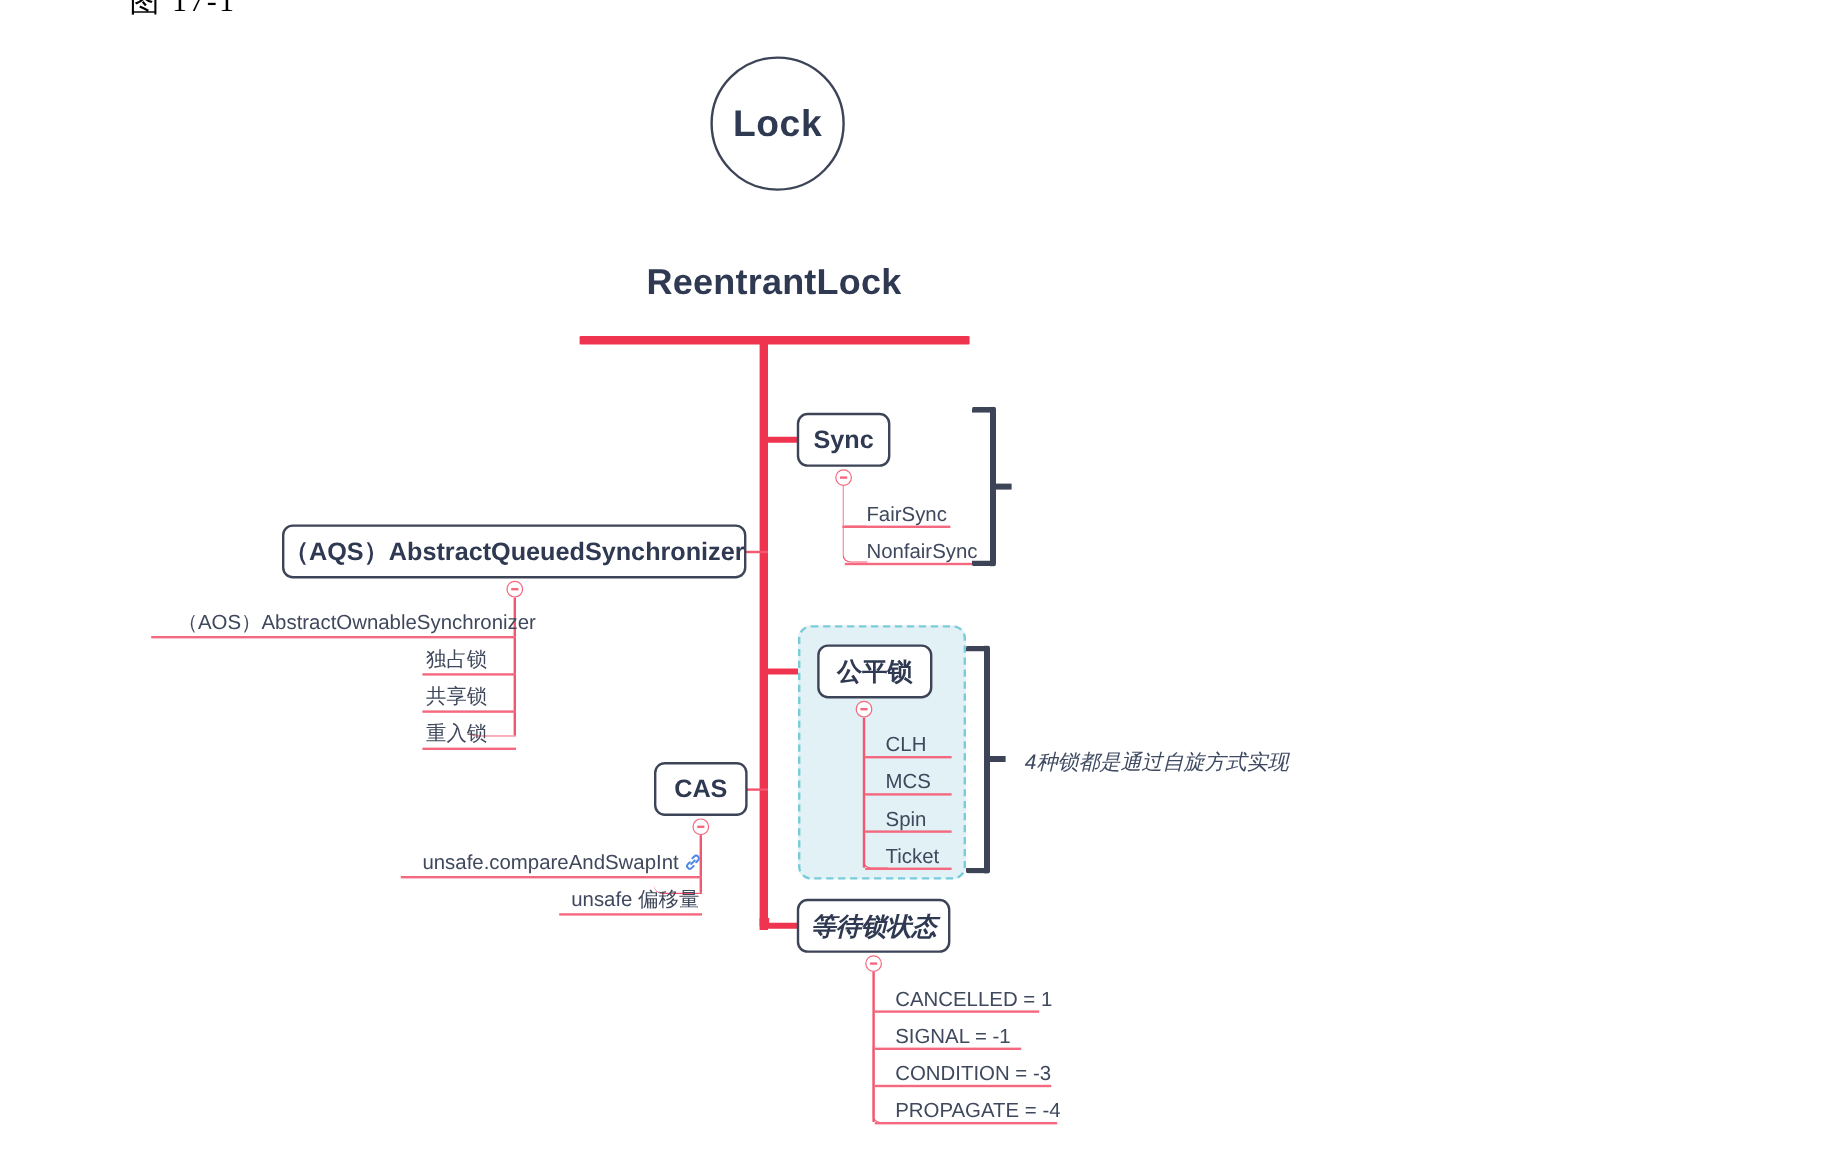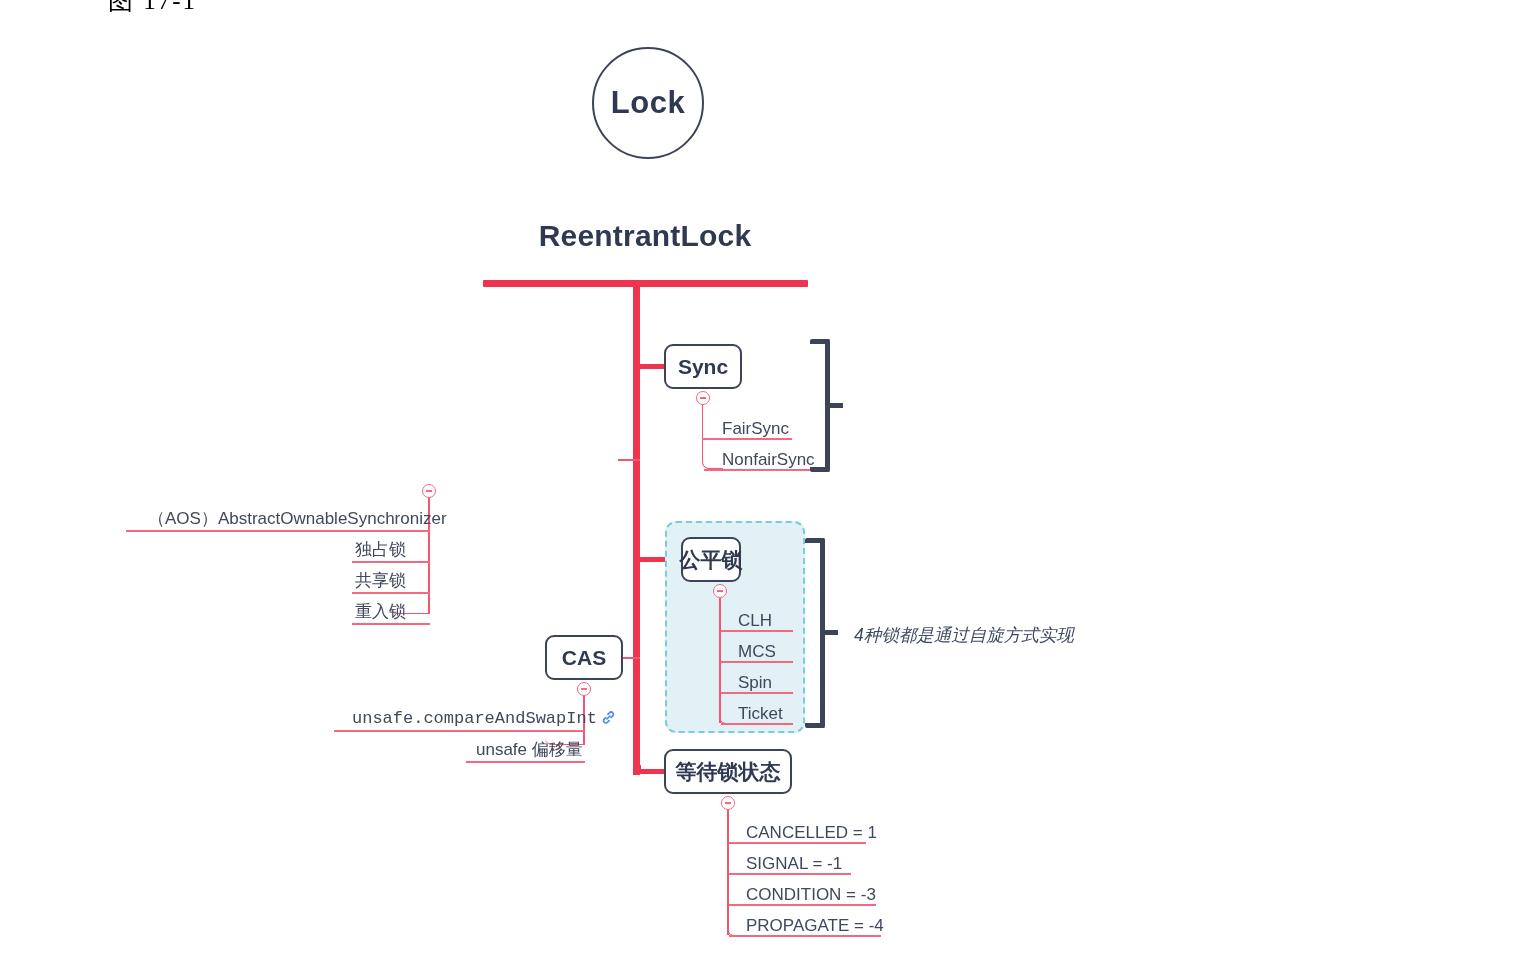--- a/index.html
+++ b/index.html
@@ -102,23 +102,23 @@
     display: flex;
     align-items: center;
     justify-content: center;
     box-sizing: border-box;
     font-weight: bold;
     color: #2f3a52;
     white-space: nowrap;
   }
   .node.n-sync      { left: 664px; top: 344px; width: 78px;  height: 45px; font-size: 21px; }
   .node.n-aqs       { left: 235px; top: 437px; width: 387px; height: 45px; font-size: 21px; }
-  .node.n-fair      { left: 681px; top: 537px; width: 60px;  height: 45px; font-size: 21px; }
+  .node.n-fair      { left: 681px; top: 537px; width: 96px;  height: 45px; font-size: 21px; }
   .node.n-cas       { left: 545px; top: 635px; width: 78px;  height: 45px; font-size: 21px; }
-  .node.n-waitstate { left: 664px; top: 749px; width: 128px; height: 45px; font-size: 21px; }
+  .node.n-waitstate { left: 664px; top: 749px; width: 128px; height: 45px; font-size: 21px; font-style: italic; }
 
   
   .collapse {
     width: 14px;
     height: 14px;
     border: 1.4px solid #f4697f;
     border-radius: 50%;
     background: #ffffff;
     box-sizing: border-box;
   }
@@ -230,20 +230,23 @@
   <div class="abs sub-line" style="left:704px; top:438px; width:88px;"></div>
 
   <div class="abs sub-item" style="left:722px; top:451px;">NonfairSync</div>
   <div class="abs sub-line" style="left:704px; top:469px; width:115px;"></div>
 
   <div class="abs bracket" style="left:810px; top:339px; width:20px; height:133px;"></div>
   <div class="abs bracket-tick" style="left:830px; top:403px;"></div>
 
   <div class="abs branch-h" style="left:618px; top:459px; width:22px;"></div>
 
+  <div class="abs node n-aqs">
+    <span>（AQS）AbstractQueuedSynchronizer</span>
+  </div>
 
   <div class="abs collapse" style="left:422px; top:484px;"></div>
 
   <div class="abs sub-spine" style="left:428px; top:498px; height:115px;"></div>
   <div class="abs elbow" style="left:390px; top:545px; width:40px; height:68px; border-left:none;"></div>
 
   <div class="abs sub-item" style="left:148px; top:510px;">（AOS）AbstractOwnableSynchronizer</div>
   <div class="abs sub-line" style="left:126px; top:530px; width:304px;"></div>
 
   <div class="abs sub-item" style="left:355px; top:541px;">独占锁</div>
@@ -288,21 +291,21 @@
 
   <div class="abs node n-cas">
     <span>CAS</span>
   </div>
 
   <div class="abs collapse" style="left:577px; top:682px;"></div>
 
   <div class="abs sub-spine" style="left:583px; top:696px; height:48px;"></div>
   <div class="abs elbow" style="left:545px; top:713px; width:40px; height:31px; border-left:none;"></div>
 
-  <div class="abs sub-item" style="left:352px; top:710px;font-family:Liberation Mono, monospace;">
+  <div class="abs sub-item" style="left:352px; top:710px;">
     <span>unsafe.compareAndSwapInt</span><span class="link-icon"><svg width="15" height="15" viewBox="0 0 16 16">
           <g fill="none" stroke="#4a86e8" stroke-width="1.7" stroke-linecap="round">
             <path d="M6.4 9.6 L9.6 6.4"></path>
             <path d="M7.4 4.6 L9.1 2.9 a2.4 2.4 0 0 1 3.4 3.4 L10.8 8"></path>
             <path d="M8.6 11.4 L6.9 13.1 a2.4 2.4 0 0 1 -3.4 -3.4 L5.2 8"></path>
           </g>
         </svg></span>
   </div>
   <div class="abs sub-line" style="left:334px; top:730px; width:251px;"></div>
 

